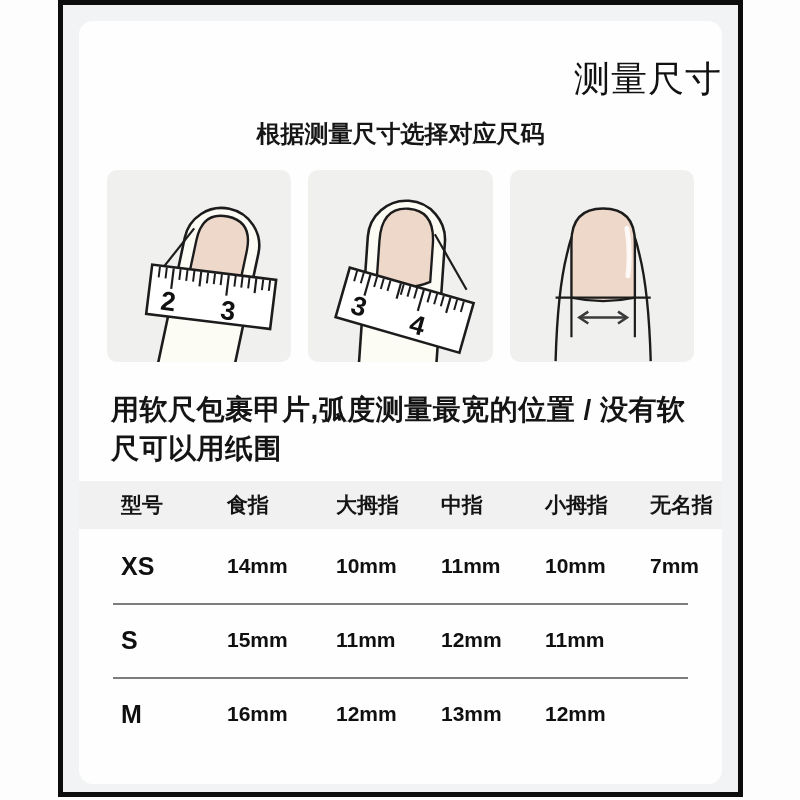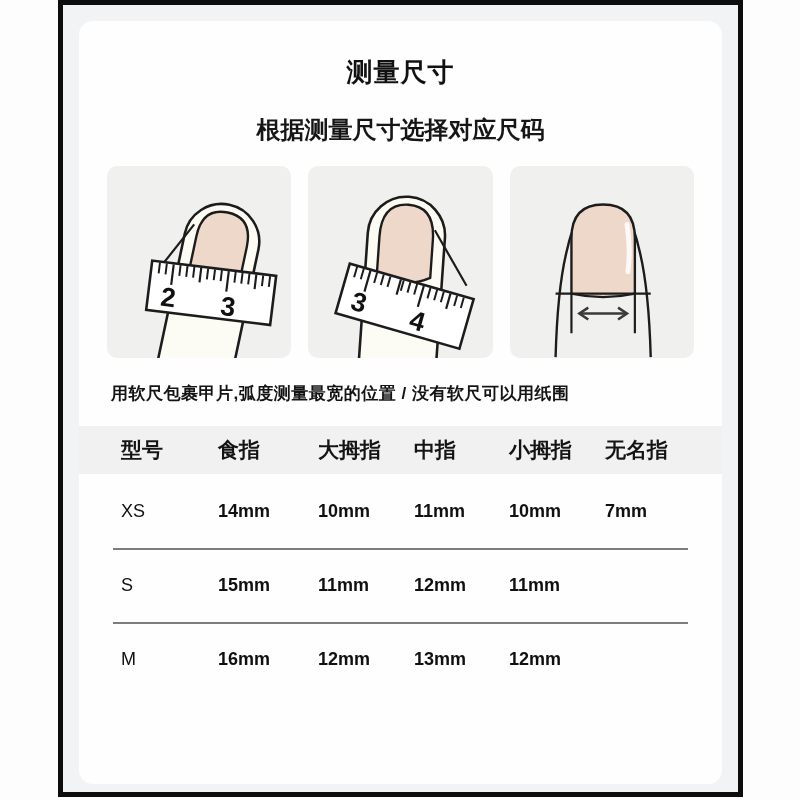--- a/index.html
+++ b/index.html
@@ -20,84 +20,85 @@
   }
   .card {
     position: absolute;
     left: 16px; right: 16px; top: 16px; bottom: 8px;
     background: #fefefe;
     border-radius: 14px;
     overflow: hidden;
   }
   .title {
     margin-top: 34px;
-    text-align: center;
-    font-size: 26px;
-    font-weight: 700;
+    text-align: right;
+    font-size: 36px;
+    font-weight: 400;
     color: #111;
     letter-spacing: 1px;
   }
   .subtitle {
-    margin-top: 24px;
+    margin-top: 14px;
     text-align: center;
     font-size: 24px;
     font-weight: 700;
     color: #161616;
   }
   .panels {
     display: flex;
     gap: 17px;
     padding: 0 28px;
     margin-top: 20px;
     height: 192px;
   }
   .panel {
     flex: 1;
     background: #f0f0ee;
     border-radius: 10px;
     overflow: hidden;
   }
   .panel svg { width: 100%; height: 100%; display: block; }
   .instructions {
-    margin-top: 16px;
+    margin-top: 28px;
     padding: 0 32px;
-    font-size: 17px;
+    font-size: 28px;
     font-weight: 700;
     line-height: 39px;
     letter-spacing: 0.5px;
     color: #141414;
   }
   .size-table { margin-top: 13px; }
   .thead, .trow {
     display: grid;
     grid-template-columns: 97px 100px 96px 95px 96px auto;
     align-items: center;
     padding-left: 42px;
+    gap: 9px;
   }
   .thead {
     height: 48px;
     background: #f1f1f2;
     font-size: 21px;
     font-weight: 700;
   }
   .trow {
     height: 74px;
     position: relative;
     font-weight: 600;
     color: #101010;
   }
   .trow + .trow::before {
     content: "";
     position: absolute;
     top: 0; left: 34px; right: 34px;
     height: 1.5px;
     background: #7d7d7d;
   }
-  .trow .size { font-size: 18px; font-weight: 400; }
-  .trow .val  { font-size: 18px; }
+  .trow .size { font-size: 25px; font-weight: 700; }
+  .trow .val  { font-size: 21px; }
 </style>
 </head>
 <body>
 
 <div class="frame">
   <div class="card">
 
     <div class="title">测量尺寸</div>
     <div class="subtitle">根据测量尺寸选择对应尺码</div>
 

